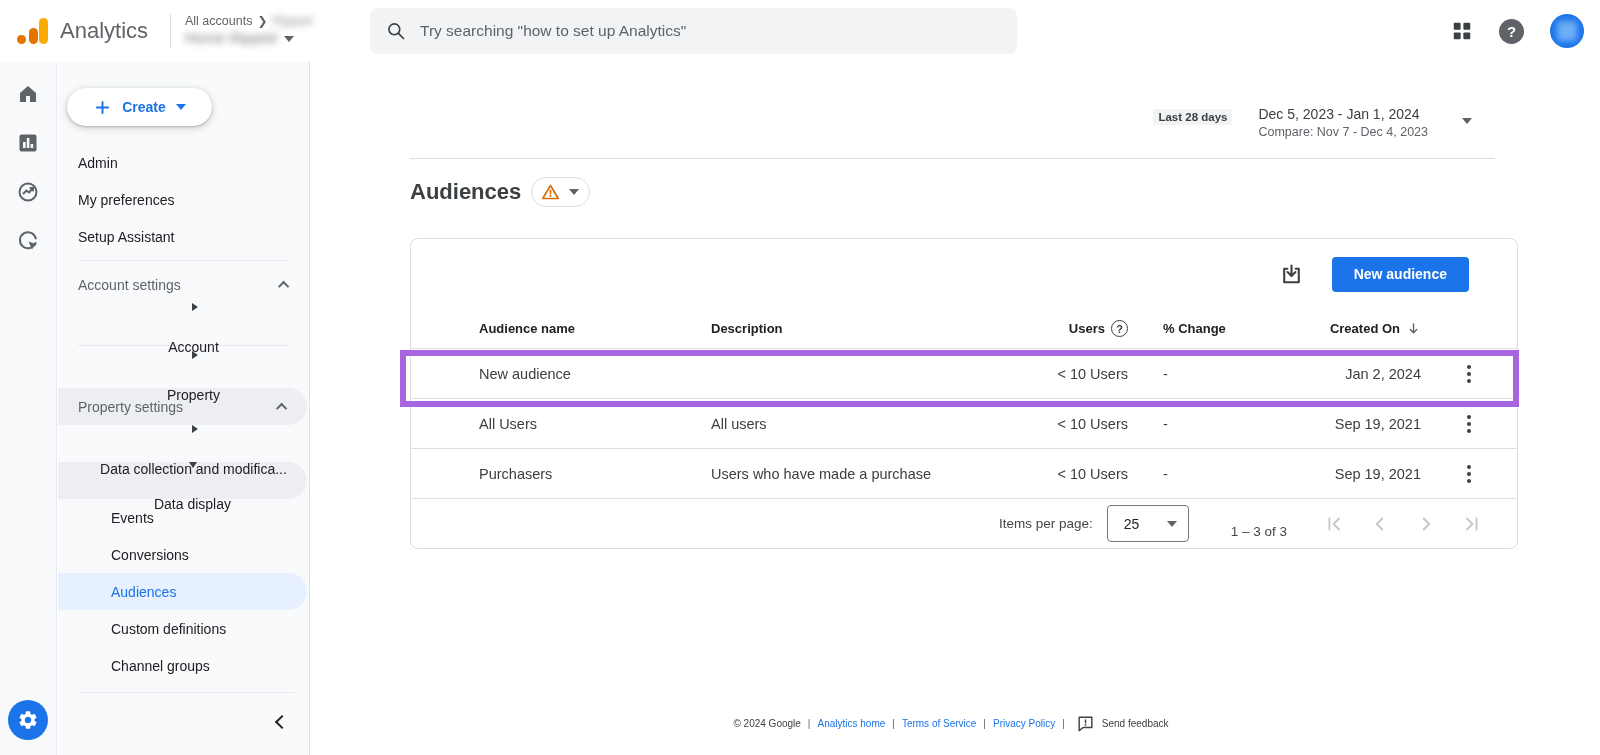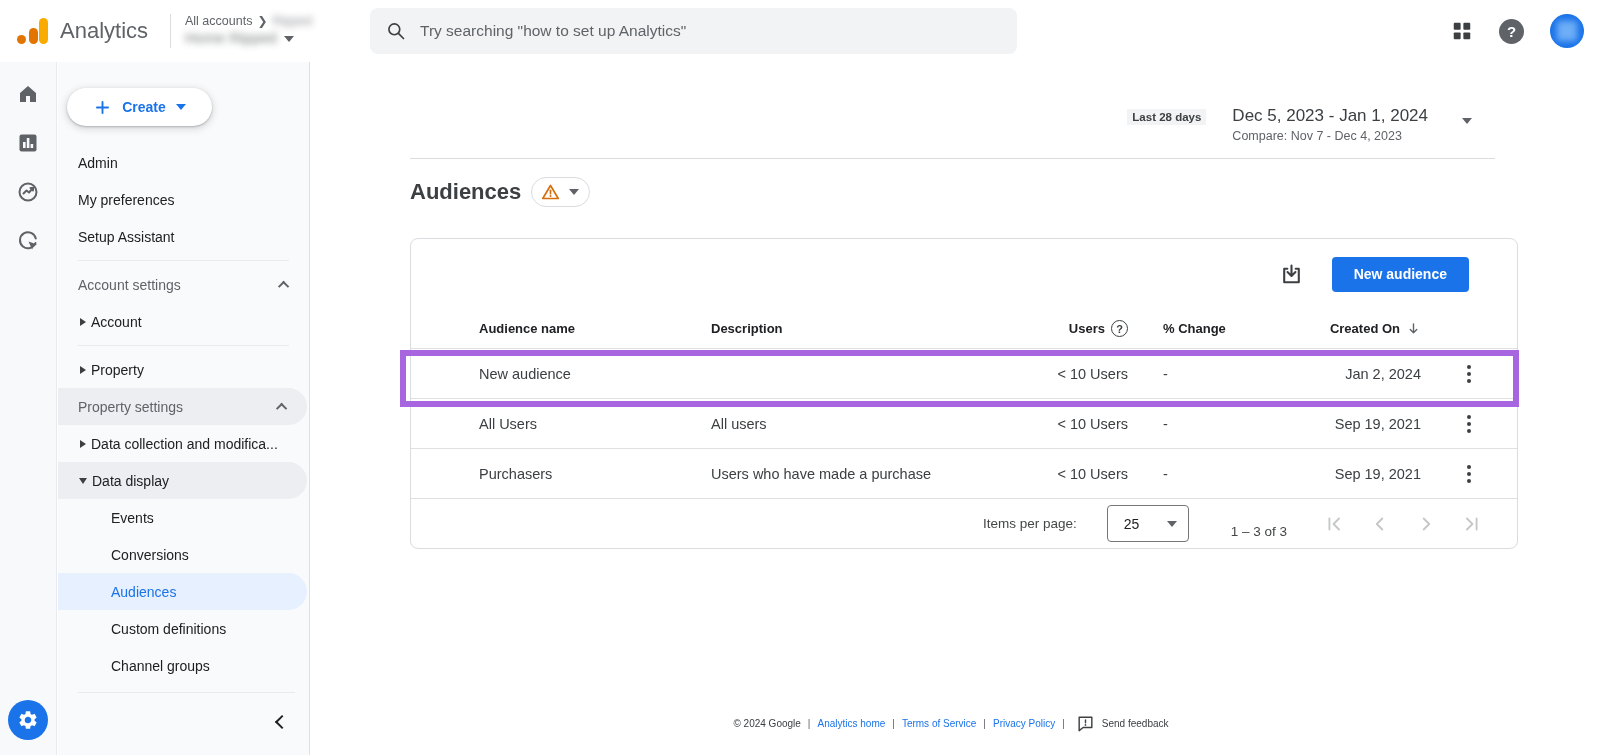--- a/index.html
+++ b/index.html
@@ -35,37 +35,37 @@
   .rail-gear { position:absolute; left:8px; bottom:15px; width:40px; height:40px; border-radius:50%; background:#1a73e8; display:flex; align-items:center; justify-content:center; }
 
   
   .panel { position:absolute; left:58px; top:62px; width:252px; height:693px; background:#f9fafb; border-right:1px solid #e0e0e0; font-size:14px; }
   .create-btn { position:absolute; left:9px; top:26px; width:145px; height:38px; background:#fff; border:none; border-radius:20px; box-shadow:0 1px 2px rgba(60,64,67,.3), 0 2px 6px 2px rgba(60,64,67,.15); display:flex; align-items:center; justify-content:center; gap:10px; cursor:pointer; }
   .create-label { color:#1a73e8; font-size:14px; font-weight:bold; }
   .caret-blue { width:0; height:0; border-left:5px solid transparent; border-right:5px solid transparent; border-top:6px solid #1a73e8; }
   .nav-list { position:absolute; top:82px; left:0; width:100%; }
   .nav-item { height:37px; display:flex; align-items:center; padding-left:20px; color:#202124; cursor:pointer; }
   .nav-item.header { color:#5f6368; justify-content:space-between; padding-right:20px; }
-  .nav-item.lvl1 { padding-left:20px; gap:5px; }
+  .nav-item.lvl1 { padding-left:20px; gap:28px;flex-direction:column; }
   .nav-item.lvl2 { padding-left:53px; }
   .nav-divider { height:1px; background:#e8eaed; margin:5px 20px 5px 20px; }
   .pill-gray { background:#eceef1; border-radius:0 20px 20px 0; margin-right:2px; }
   .pill-selected { background:#e7f0fe; border-radius:0 20px 20px 0; margin-right:2px; color:#1a73e8 !important; }
   .tri-right { width:0; height:0; border-top:4px solid transparent; border-bottom:4px solid transparent; border-left:6px solid #3c4043; margin-left:2px; }
   .tri-down { width:0; height:0; border-left:4px solid transparent; border-right:4px solid transparent; border-top:6px solid #3c4043; margin-left:1px; }
   .chev-up { width:8px; height:8px; border-left:2px solid #5f6368; border-top:2px solid #5f6368; transform:rotate(45deg) translateY(2px); }
   .collapse-chev { position:absolute; right:22px; bottom:28px; width:10px; height:10px; border-left:2.5px solid #202124; border-bottom:2.5px solid #202124; transform:rotate(45deg); cursor:pointer; }
   .panel-bottom-divider { position:absolute; left:20px; right:14px; bottom:62px; height:1px; background:#e8eaed; }
 
   
   .main { position:absolute; left:311px; top:62px; width:1289px; height:693px; background:#fff; }
   .daterange { position:absolute; right:128px; top:44px; display:flex; align-items:flex-start; gap:26px; }
   .dr-preset { font-size:11.5px; font-weight:bold; color:#3c4043; background:#f1f3f4; padding:2px 5px; margin-top:3px; }
   .dr-main { text-align:left; }
-  .dr-range { font-size:17px; color:#3c4043; }
+  .dr-range { font-size:14px; color:#3c4043; }
   .dr-compare { font-size:12.5px; color:#5f6368; margin-top:3px; }
   .dr-caret { margin-top:12px; margin-left:8px; }
   .main-divider { position:absolute; left:99px; top:96px; width:1085px; height:1px; background:#dadce0; }
   .page-title-row { position:absolute; left:99px; top:115px; display:flex; align-items:center; gap:10px; }
   .page-title { font-size:22px; color:#3c4043; }
   .warn-pill { height:30px; border:1px solid #dadce0; border-radius:16px; display:flex; align-items:center; gap:8px; padding:0 10px 0 8px; cursor:pointer; background:#fff; }
 
   
   .card { position:absolute; left:99px; top:176px; width:1108px; height:311px; border:1px solid #dadce0; border-radius:8px; background:#fff; }
   .card-toolbar { height:70px; display:flex; align-items:center; justify-content:flex-end; gap:28px; padding-right:48px; }
@@ -76,21 +76,21 @@
   .col-name { width:300px; padding-left:68px; }
   .col-desc { width:317px; }
   .col-users { width:100px; text-align:right; display:flex; justify-content:flex-end; align-items:center; gap:6px; }
   .col-change { width:80px; margin-left:35px; }
   .col-created { flex:1; text-align:right; display:flex; justify-content:flex-end; align-items:center; gap:6px; }
   .col-menu { width:96px; display:flex; justify-content:center; }
   .qmark { width:17px; height:17px; border:1.5px solid #3c4043; border-radius:50%; font-size:11px; font-weight:bold; display:flex; align-items:center; justify-content:center; color:#3c4043; }
   .kebab { display:flex; flex-direction:column; gap:3px; cursor:pointer; padding:6px; }
   .kebab i { width:4px; height:4px; border-radius:50%; background:#3c4043; display:block; }
   .pager { height:49px; display:flex; align-items:center; justify-content:flex-end; gap:10px; padding-right:34px; font-size:13.5px; color:#444746; }
-  .pp-select { width:82px; height:37px; border:1px solid #747775; border-radius:4px; display:flex; align-items:center; justify-content:space-between; padding:0 12px 0 16px; margin-left:20px; cursor:pointer; font-size:14px; color:#202124; background:#fff;gap:28px; }
+  .pp-select { width:82px; height:37px; border:1px solid #747775; border-radius:4px; display:flex; align-items:center; justify-content:space-between; padding:0 12px 0 16px; margin-left:4px; cursor:pointer; font-size:14px; color:#202124; background:#fff;gap:28px; }
   .pp-range { margin:16px 26px 0 32px; }
   .pager-icons { display:flex; align-items:center; gap:24px; }
 
   
   .annotation { position:absolute; left:400px; top:350px; width:1119px; height:57px; border:6px solid #a766e0; pointer-events:none; z-index:50; }
 
   
   .footer { position:absolute; left:311px; bottom:22px; width:1280px; display:flex; justify-content:center; align-items:center; gap:7px; font-size:10px; color:#3c4043; }
   .footer a { color:#1a73e8; text-decoration:none; cursor:pointer; }
   .footer .sep { color:#5f6368; }

